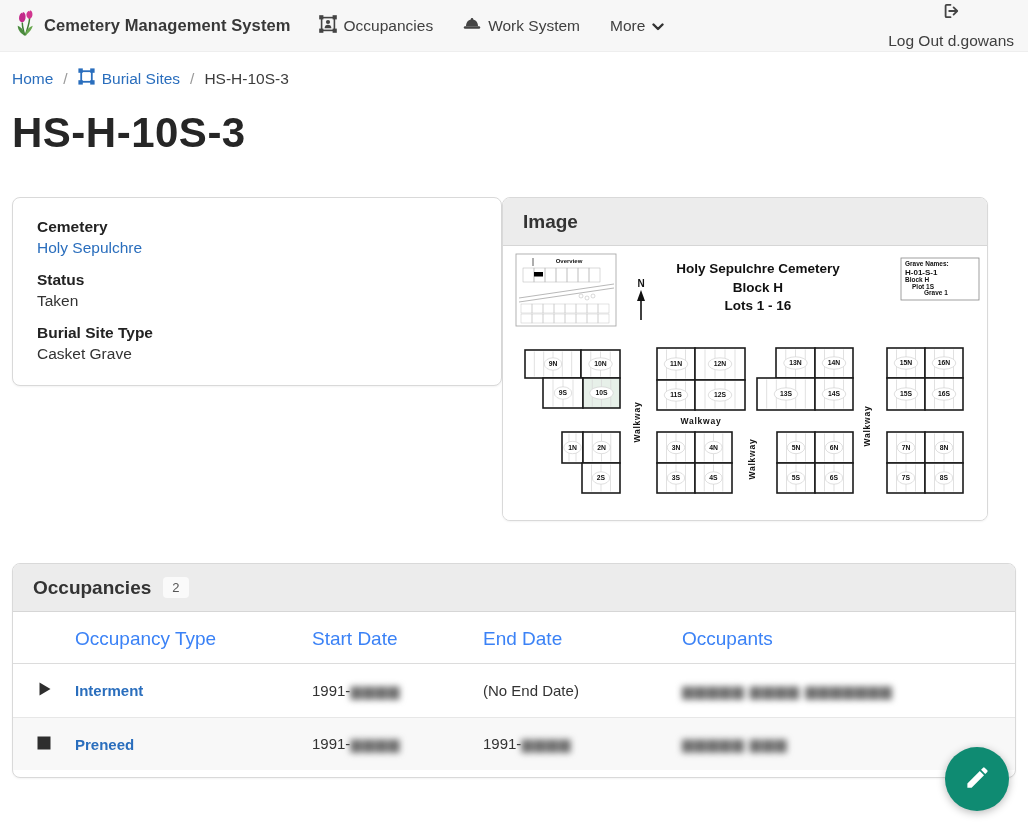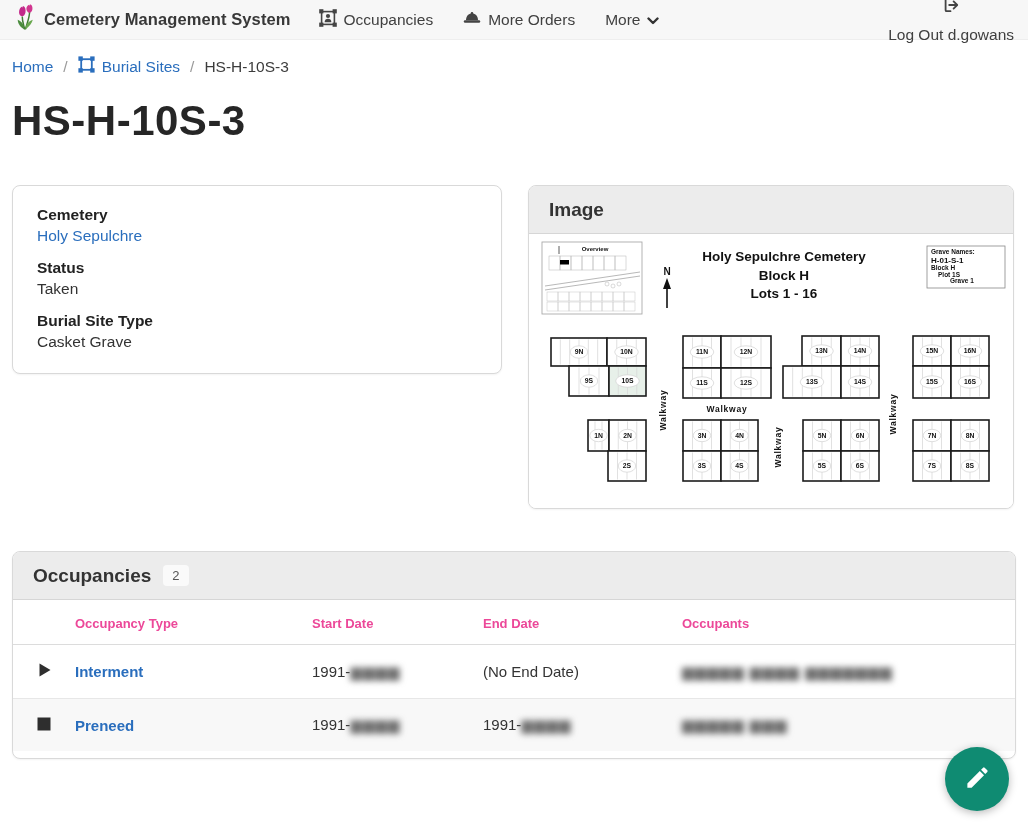--- a/index.html
+++ b/index.html
@@ -11,21 +11,21 @@
     position: relative;
     overflow: hidden;
   }
   :root {
     --nav-bg:#f7f7f7; --header-bg:#ececec; --link:#2a6ebd;
     --fab:#0f8b72; --highlight:#e7f0e9; --border:#d9d9d9; --text:#212529;
   }
 
   
   .navbar {
-    height:40px; background:var(--nav-bg);
+    height:52px; background:var(--nav-bg);
     display:flex; align-items:center; padding:0 14px;
     border-bottom:1px solid #eeeeee;
   }
   .brand { display:flex; align-items:center; gap:8px; cursor:pointer; }
   .brand-text { font-weight:700; font-size:16.5px; color:#383838; letter-spacing:.1px; }
   .nav-links { display:flex; align-items:center; margin-left:28px; gap:30px; }
   .nav-item { display:flex; align-items:center; gap:7px; color:#404040; font-size:15.5px; cursor:pointer; text-decoration:none; }
   .nav-item svg { flex:0 0 auto; }
   .spacer { flex:1; }
   .logout { display:flex; align-items:center; gap:8px; color:#404040; font-size:15.5px; cursor:pointer; text-decoration:none;flex-direction:column; }
@@ -33,21 +33,21 @@
   
   .breadcrumb { display:flex; align-items:center; gap:10px; padding:16px 8px 10px 12px; font-size:15.5px; }
   .breadcrumb a { color:var(--link); text-decoration:none; display:flex; align-items:center; gap:7px; cursor:pointer; }
   .crumb-sep { color:#9a9a9a; }
   .crumb-current { color:#3c3c3c; }
 
   
   h1.page-title { font-size:42px; font-weight:700; color:#262626; padding:10px 12px 0 12px; letter-spacing:.5px; }
 
   
-  .columns { display:flex; align-items:flex-start; gap:26px; padding:16px 12px; margin-top:24px; }
+  .columns { display:flex; align-items:flex-start; padding:16px 12px; margin-top:24px; }
   .card {
     background:#fff; border:1px solid var(--border); border-radius:8px;
     box-shadow:0 1px 2px rgba(0,0,0,.05); overflow:hidden;
   }
   .details-card { flex:0 0 490px; padding:20px 24px 8px 24px; }
   .field { margin-bottom:14px; }
   .field-label { font-weight:700; font-size:15.5px; margin-bottom:3px; color:#222; }
   .field-value { font-size:15.5px; color:#333; }
   .field-value a { color:var(--link); text-decoration:none; cursor:pointer; }
 
@@ -60,21 +60,21 @@
   .map-wrap { background:#fff; }
 
   
   .occ-card { margin:26px 12px 0 12px; }
   .count-badge {
     display:inline-block; margin-left:12px; background:#fafafa; color:#555;
     font-size:13px; font-weight:400; padding:3px 9px; border-radius:4px; line-height:1.2;
   }
   table.occ-table { width:100%; border-collapse:collapse; table-layout:fixed; }
   .occ-table th {
-    text-align:left; font-size:13px; font-weight:700; color:#ec4899;
+    text-align:left; font-size:19px; font-weight:400; color:#3b82f6;
     padding:16px 0 13px 0; border-bottom:1px solid #dcdcdc;
   }
   .occ-table td { font-size:15px; color:#333; padding:17px 0; border-bottom:1px solid #e7e7e7; }
   .occ-table tbody tr:nth-child(even) { background:#f8f8f8; }
   .occ-table tbody tr:last-child td { border-bottom:none; }
   .col-icon { width:62px; }
   .col-type { width:237px; }
   .col-start { width:171px; }
   .col-end { width:199px; }
   .cell-icon { padding-left:24px !important; }
@@ -126,21 +126,21 @@
       <span>Occupancies</span>
     </a>
     <a class="nav-item">
       <span>
         <svg width="18" height="15" viewBox="0 0 18 15">
           <path d="M3 10.2 C3 6.2 5.5 3.6 9 3.6 C12.5 3.6 15 6.2 15 10.2 Z" fill="#444"></path>
           <rect x="7.8" y="2" width="2.4" height="4" rx="1" fill="#444"></rect>
           <rect x="0.8" y="10.2" width="16.4" height="2.5" rx="1.2" fill="#444"></rect>
         </svg>
       </span>
-      <span>More Orders</span>
+      <span>Work System</span>
     </a>
     <a class="nav-item">
       <span>More</span>
       <span>
         <svg width="12" height="8" viewBox="0 0 12 8">
           <path d="M1.5 1.5 L6 6 L10.5 1.5" stroke="#333" stroke-width="2.4" fill="none" stroke-linecap="round" stroke-linejoin="round"></path>
         </svg>
       </span>
     </a>
   </div>

